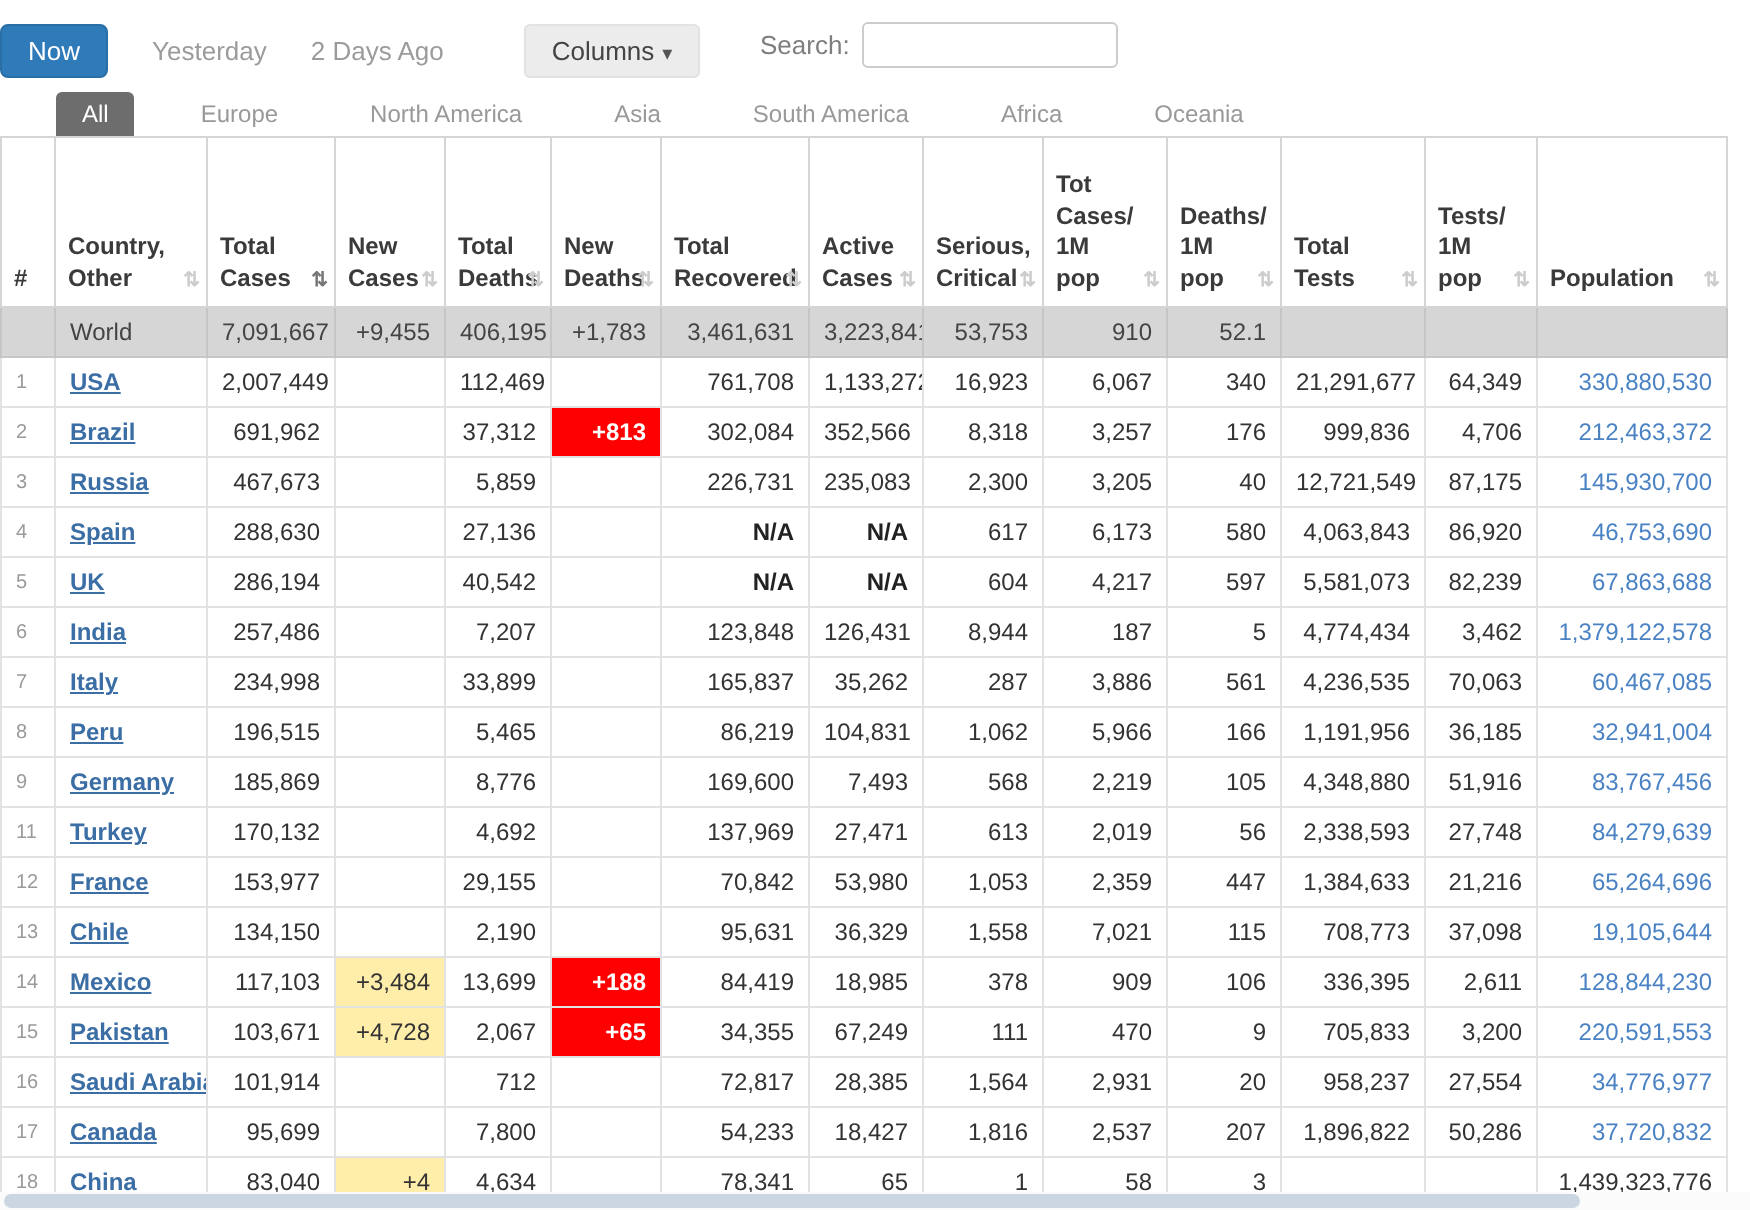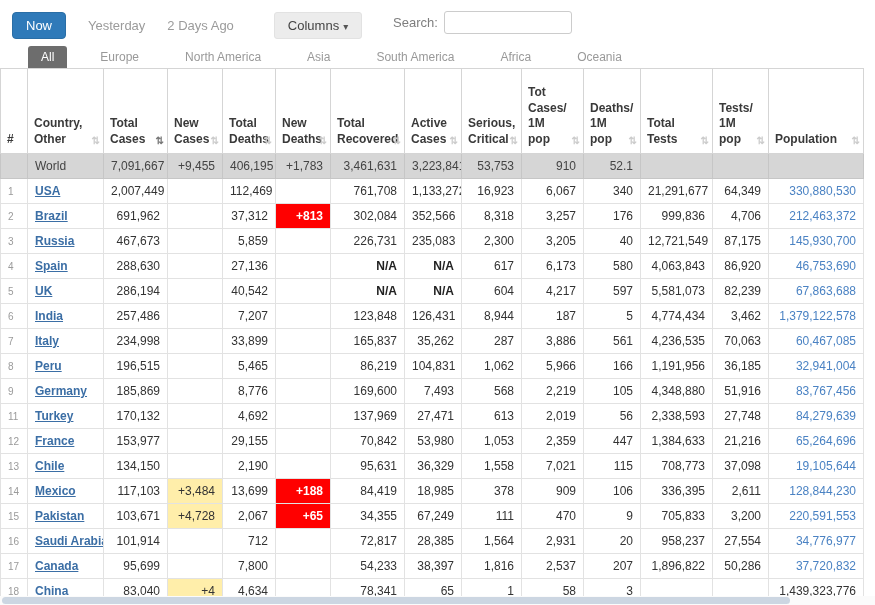--- a/index.html
+++ b/index.html
@@ -1,27 +1,27 @@
 <!DOCTYPE html>
 <html><head>
 <meta charset="utf-8">
 <style>
   * { box-sizing: border-box; margin: 0; padding: 0; }
   html,body { width:875px; height:605px; overflow:hidden; background:#fff;
     font-family:"Liberation Sans", sans-serif; position:relative; }
 
   
-  .toolbar { height:45px; display:flex; align-items:center; padding:10px 12px 4px; position:relative; }
+  .toolbar { height:45px; display:flex; align-items:center; padding:10px 0 4px; position:relative; }
   .btn-now { background:#2f7ab9; color:#fff; border:1px solid #2a6ea6; border-radius:4px;
     padding:5px 13px; font-size:13px; cursor:pointer; font-family:inherit; }
   .link-gray { color:#9b9b9b; font-size:13px; text-decoration:none; margin-left:22px; cursor:pointer; }
   .btn-columns { background:#ececec; color:#444; border:1px solid #e2e2e2; border-radius:3px;
     padding:5px 13px; font-size:13px; margin-left:40px; cursor:pointer; font-family:inherit; }
   .btn-columns .caret { font-size:10px; color:#555; margin-left:4px; }
-  .search-wrap { position:absolute; left:393px; top:11px; display:flex; align-items:center; }
+  .search-wrap { position:absolute; left:380px; top:11px; display:flex; align-items:center; }
   .search-label { color:#7e7e7e; font-size:13px; margin-right:6px; }
   .search-input { width:128px; height:23px; border:1px solid #ccc; border-radius:3px;
     font-size:12px; padding:2px 6px; font-family:inherit; }
 
   
   .tabs { display:flex; align-items:flex-end; padding-left:8px; height:23px; }
   .tab { font-size:12px; color:#999; padding:4px 13px; cursor:pointer; white-space:nowrap;margin-left:20px; }
   .tab.active { background:#6d6d6d; color:#fff; border-radius:3px 3px 0 0; }
 
   
@@ -365,21 +365,21 @@
         <td class="c-num c-population c-population">34,776,977</td>
       </tr>
       <tr>
         <td class="c-idx">17</td>
         <td class="c-country"><a>Canada</a></td>
         <td class="c-num c-total-cases">95,699</td>
         <td class="c-num c-new-cases"></td>
         <td class="c-num c-total-deaths">7,800</td>
         <td class="c-num c-new-deaths"></td>
         <td class="c-num c-total-recovered">54,233</td>
-        <td class="c-num c-active">38,397</td>
+        <td class="c-num c-active">18,427</td>
         <td class="c-num c-serious">1,816</td>
         <td class="c-num c-cases-1m">2,537</td>
         <td class="c-num c-deaths-1m">207</td>
         <td class="c-num c-tests">1,896,822</td>
         <td class="c-num c-tests-1m">50,286</td>
         <td class="c-num c-population c-population">37,720,832</td>
       </tr>
       <tr>
         <td class="c-idx">18</td>
         <td class="c-country"><a>China</a></td>

